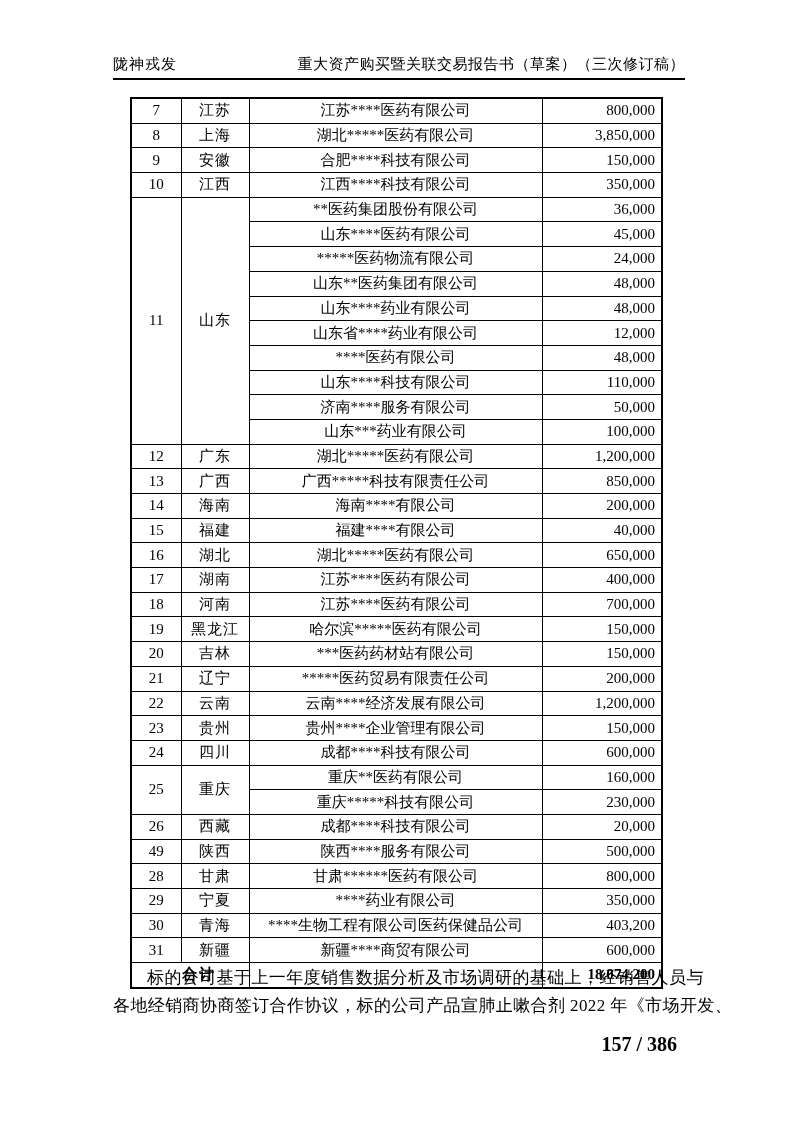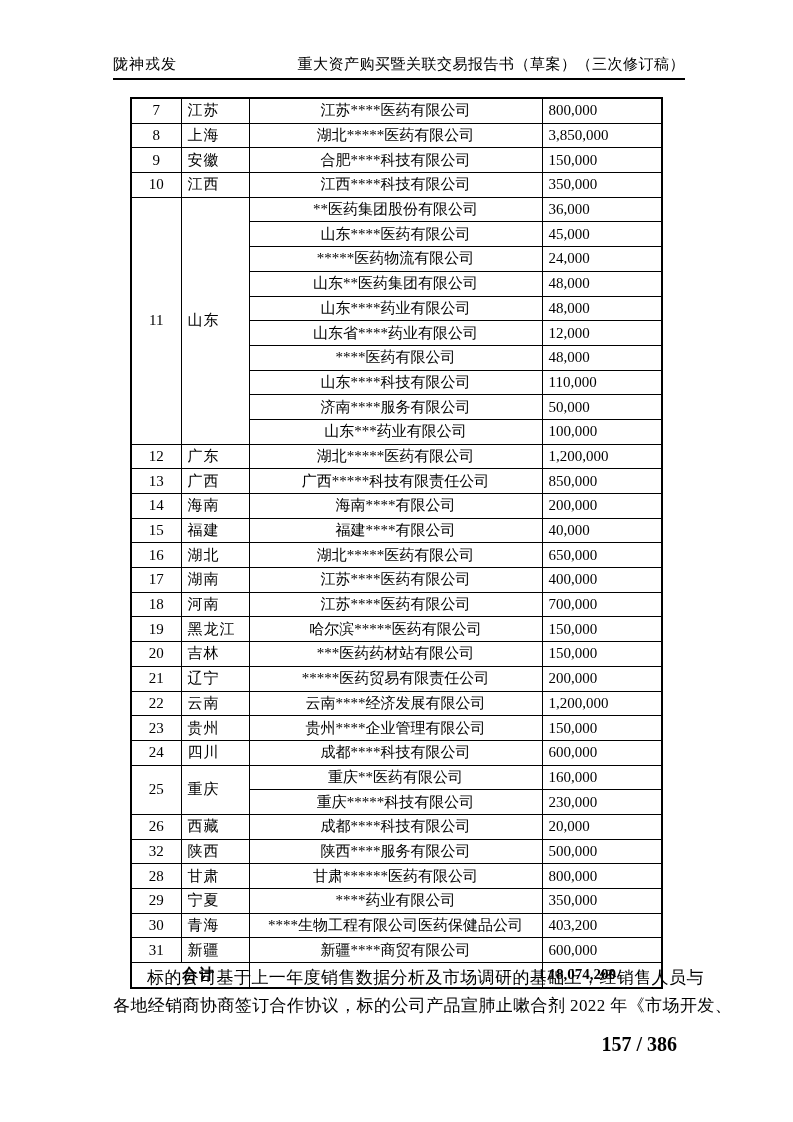--- a/index.html
+++ b/index.html
@@ -39,23 +39,23 @@
     border-left: 1.1px solid #000;
     border-right: 1.1px solid #000;
     height: 23.7px;
     padding: 0 6px;
     vertical-align: middle;
     white-space: nowrap;
     overflow: hidden;
   }
   table.contract { border: 2.6px solid #000; }
   td.c-no   { text-align: center; padding: 0 2px; }
-  td.c-reg  { text-align: left; padding: 0 2px; letter-spacing: 1px; font-family: Liberation Mono, monospace; }
+  td.c-reg  { text-align: center; padding: 0 2px; letter-spacing: 1px; font-family: Liberation Mono, monospace; }
   td.c-comp { text-align: center; }
-  td.c-amt  { }
+  td.c-amt  { text-align: right; }
   tr.total-row td { font-weight: bold; }
   tr.total-row td.t-label { text-align: center; letter-spacing: 2px; padding-left: 24px; }
 
   
   .body-text {
     position: absolute;
     left: 113px; width: 572px; top: 964px;
     font-size: 17px;
     line-height: 28px;
     letter-spacing: 0.4px;
@@ -244,21 +244,21 @@
             <td class="c-comp">重庆*****科技有限公司</td>
             <td class="c-amt">230,000</td>
           </tr>
           <tr>
             <td class="c-no" rowspan="1">26</td>
             <td class="c-reg" rowspan="1">西藏</td>
             <td class="c-comp">成都****科技有限公司</td>
             <td class="c-amt">20,000</td>
           </tr>
           <tr>
-            <td class="c-no" rowspan="1">32</td>
+            <td class="c-no" rowspan="1">49</td>
             <td class="c-reg" rowspan="1">陕西</td>
             <td class="c-comp">陕西****服务有限公司</td>
             <td class="c-amt">500,000</td>
           </tr>
           <tr>
             <td class="c-no" rowspan="1">28</td>
             <td class="c-reg" rowspan="1">甘肃</td>
             <td class="c-comp">甘肃******医药有限公司</td>
             <td class="c-amt">800,000</td>
           </tr>

